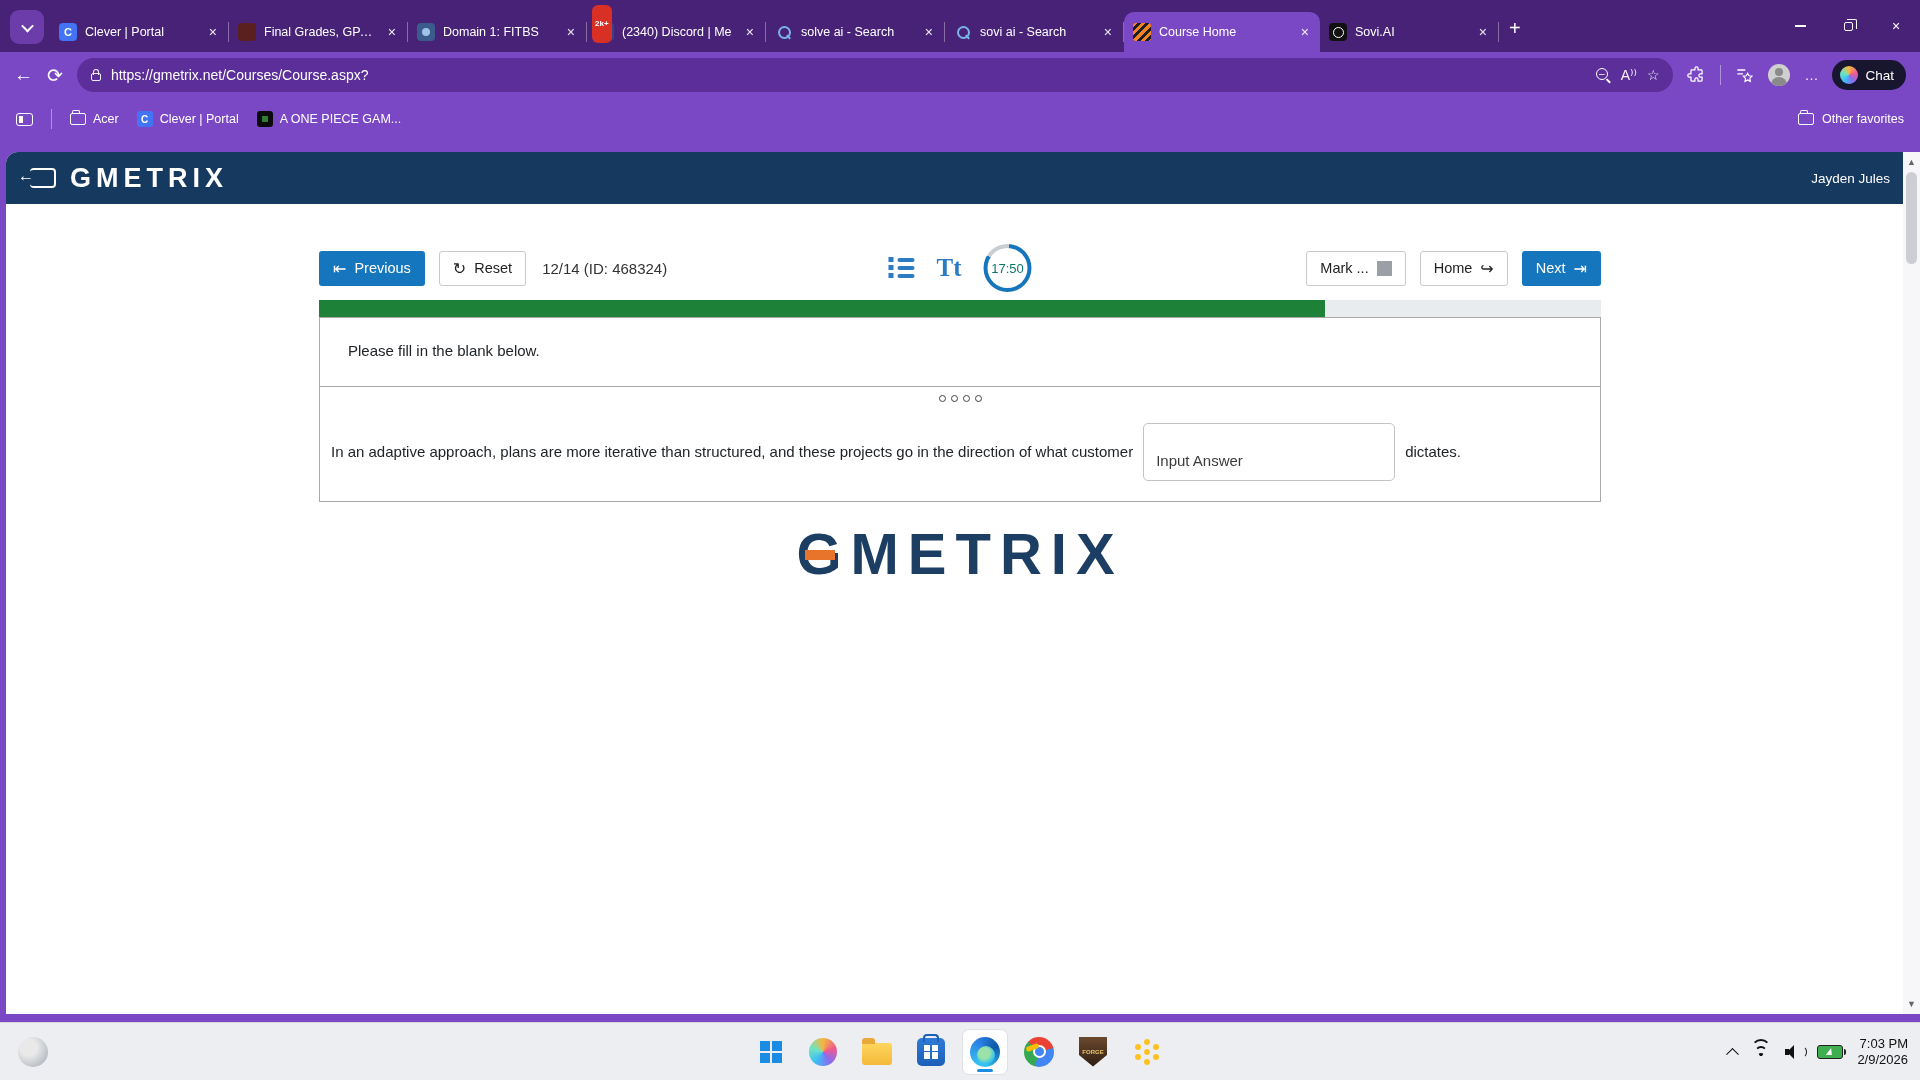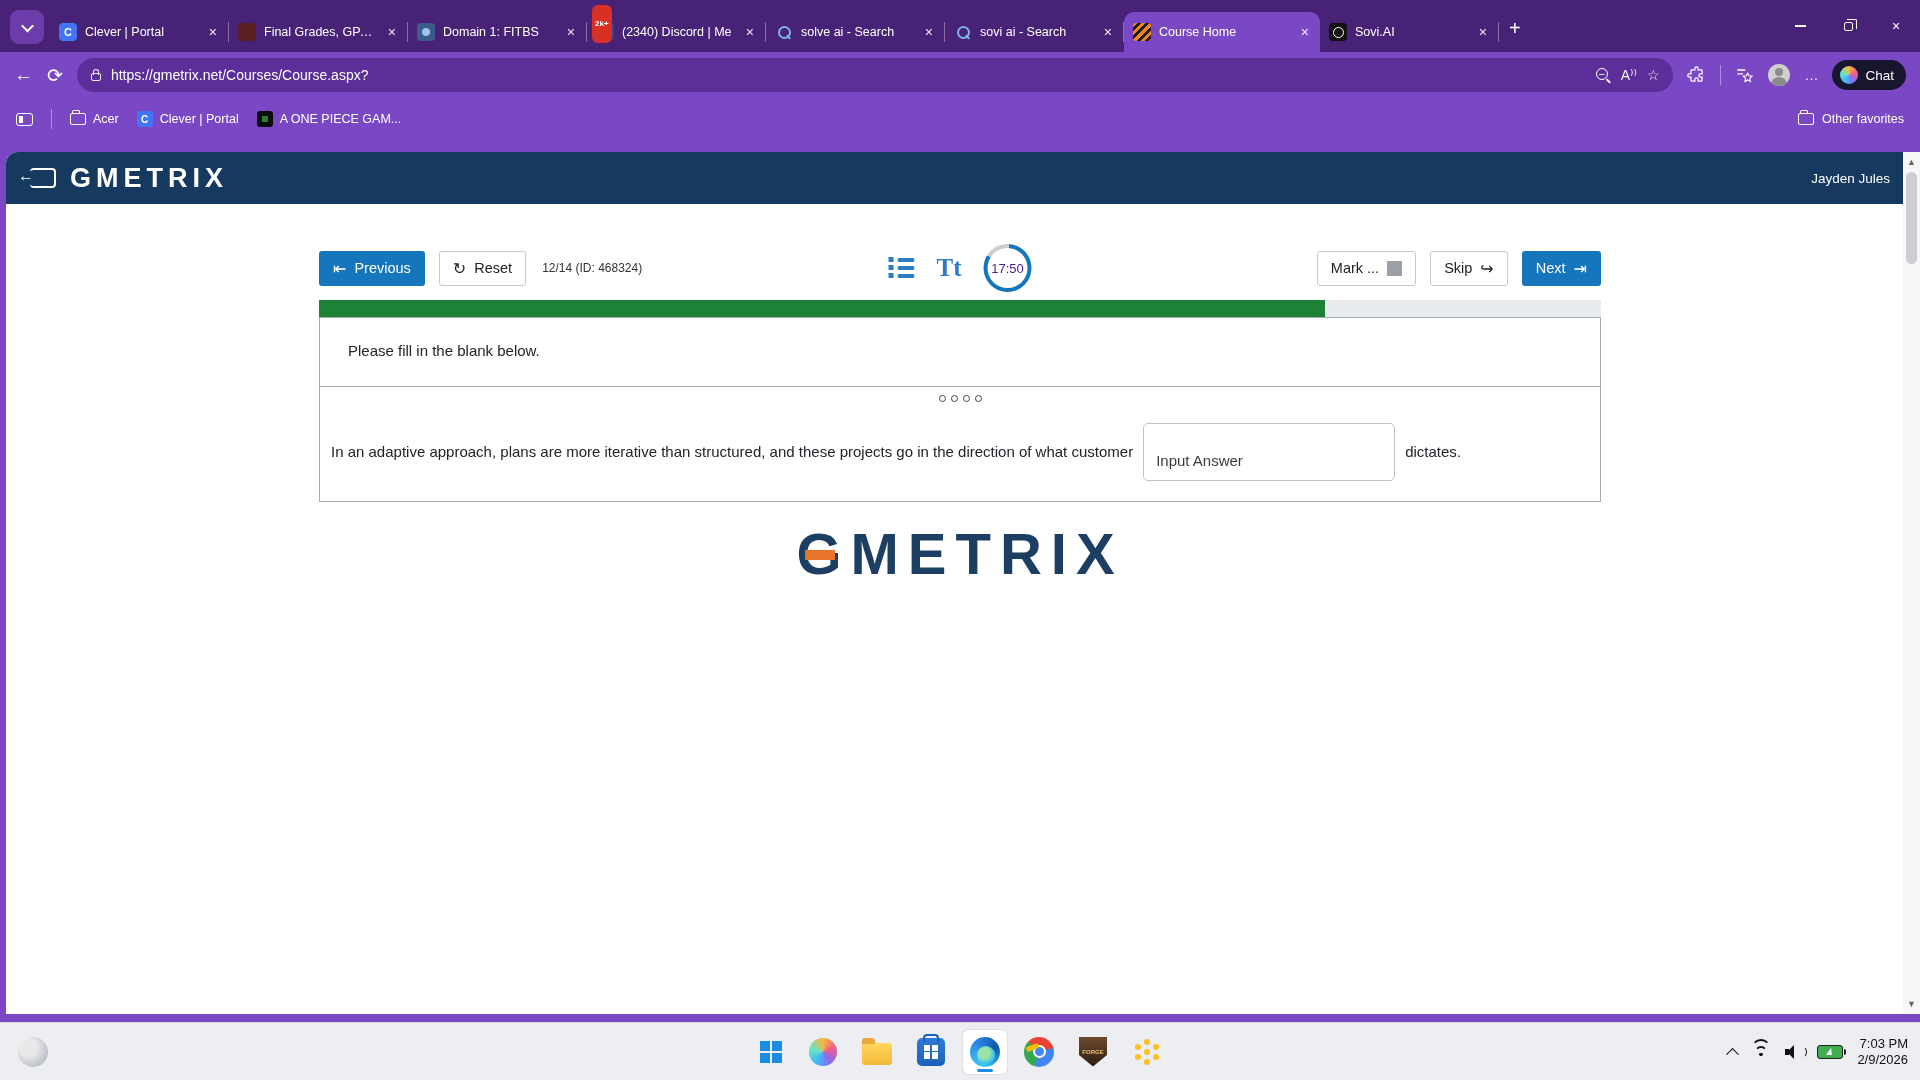--- a/index.html
+++ b/index.html
@@ -100,33 +100,33 @@
   .gm-logo-sm { font-size:27px; font-weight:bold; letter-spacing:5px; }
   .gm-user { margin-left:auto; font-size:13.5px; }
 
   .qwrap { width:1282px; margin:46px auto 0; position:relative; }
   .qtoolbar { display:flex; align-items:center; height:36px; position:relative; }
   .btn { height:35px; display:inline-flex; align-items:center; gap:8px; padding:0 13px;
     font-size:14.5px; border-radius:3px; border:1px solid transparent; }
   .btn-blue { background:#1576bd; color:#fff; }
   .btn-white { background:#fff; color:#222; border-color:#c9c9c9; }
   .btn .gi { font-size:16px; }
-  .q-id { margin-left:16px; font-size:12px; color:#333; }
+  .q-id { margin-left:16px; font-size:15px; color:#333; }
   .center-tools { position:absolute; left:50%; transform:translateX(-50%); top:-6px;
     display:flex; align-items:center; gap:22px; }
   .list-ic { width:26px; height:22px; position:relative; }
   .list-ic i { position:absolute; left:0; width:5px; height:5px; background:#2b7cc2; }
   .list-ic b { position:absolute; left:9px; right:0; height:3.5px; background:#2b7cc2; border-radius:2px; }
   .tt-ic { color:#2b7cc2; font-family:"Liberation Serif","DejaVu Serif",serif;
     font-weight:bold; font-size:25px; }
   .timer { width:48px; height:48px; border-radius:50%;
     background:conic-gradient(from -58deg,#c9ced3 0 62deg,#1576bd 62deg 360deg);
     display:flex; align-items:center; justify-content:center; }
   .timer-inner { width:40px; height:40px; border-radius:50%; background:#fff; display:flex;
-    align-items:center; justify-content:center; font-size:13px; color:#4c1d95; }
+    align-items:center; justify-content:center; font-size:13px; color:#0f766e; }
   .right-tools { margin-left:auto; display:flex; gap:14px; }
   .mark-sq { width:15px; height:15px; background:#9aa0a6; display:inline-block; }
 
   .progress { margin-top:14px; height:17px; background:#e9ecef; }
   .progress-fill { height:100%; background:#1e8138; }
 
   .qbox { border:1px solid #a9a9a9; }
   .qbox1 { height:70px; padding:24px 28px; font-size:15px; color:#212529; }
   .qbox2 { margin-top:-1px; height:116px; display:flex; flex-direction:column; }
   .drag-dots { display:flex; gap:5px; justify-content:center; margin-top:8px; }
@@ -400,21 +400,21 @@
             <div class="timer-inner">17:50</div>
           </div>
         </div>
 
         <div class="right-tools">
           <button class="btn btn-white">
             <span>Mark ...</span>
             <span class="mark-sq"></span>
           </button>
           <button class="btn btn-white">
-            <span>Skip</span>
+            <span>Home</span>
             <span class="gi">↪</span>
           </button>
           <button class="btn btn-blue">
             <span>Next</span>
             <span class="gi">⇥</span>
           </button>
         </div>
       </div>
 
       <div class="progress">

